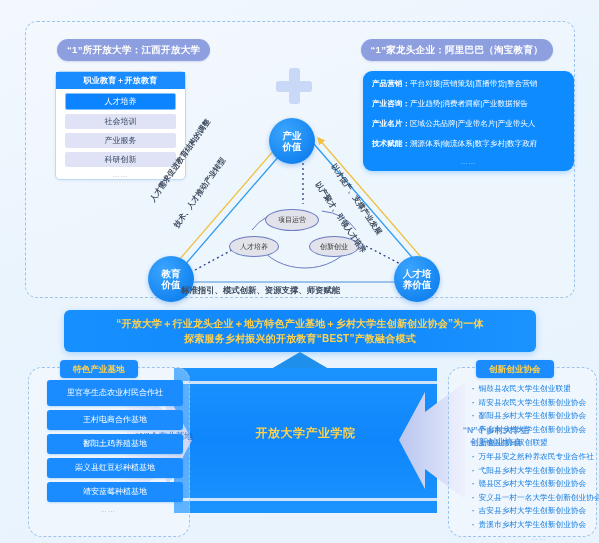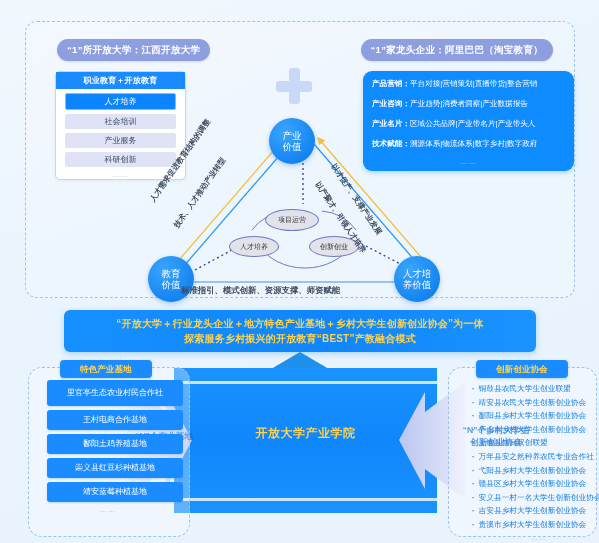--- a/index.html
+++ b/index.html
@@ -63,21 +63,21 @@
   .rrow b{font-weight:bold;}
   .right-card .dots{color:#bde2ff;}
 
   
   .tri{position:absolute;left:140px;top:112px;width:330px;height:190px;}
 
   
   .node{
     position:absolute;border-radius:50%;
     background:radial-gradient(circle at 35% 30%,#3ba5ff 0%,#1484f0 70%,#0f7ae6 100%);
-    color:#fff;font-size:9.5px;font-weight:normal;text-align:center;
+    color:#fff;font-size:9.5px;font-weight:bold;text-align:center;
     display:flex;align-items:center;justify-content:center;
     box-shadow:0 2px 5px rgba(20,110,220,.3);line-height:11px;
   }
   .node-top{left:269px;top:118px;width:46px;height:46px;}
   .node-left{left:148px;top:256px;width:46px;height:46px;}
   .node-right{left:394px;top:256px;width:46px;height:46px;}
 
   
   .ell{
     position:absolute;background:#e2e2ea;border:1px solid #6b7cc4;
@@ -111,21 +111,21 @@
   .bcard{
     position:absolute;border:1px dashed #9cc4ea;border-radius:14px;
     background:rgba(255,255,255,0.30);
   }
   .bcard-l{left:28px;top:9px;width:160px;height:168px;}
   .bcard-r{left:448px;top:9px;width:147px;height:168px;}
 
   .btag{
     position:absolute;height:18px;line-height:18px;background:#1a8cff;
     color:#ffd24d;font-size:8.6px;font-weight:bold;border-radius:4px;
-    padding:0 20px;white-space:nowrap;box-shadow:0 1px 3px rgba(13,139,255,.3);
+    padding:0 13px;white-space:nowrap;box-shadow:0 1px 3px rgba(13,139,255,.3);
   }
   .btag-l{left:60px;top:2px;}
   .btag-r{left:476px;top:2px;}
 
   .bitem{
     position:absolute;left:47px;width:136px;background:#1a8cff;color:#fff;
     font-size:8px;border-radius:3px;text-align:center;
     display:flex;align-items:center;justify-content:center;
     box-shadow:0 1px 2px rgba(13,139,255,.25);line-height:10px;padding:0 17px;
     box-sizing:border-box;

